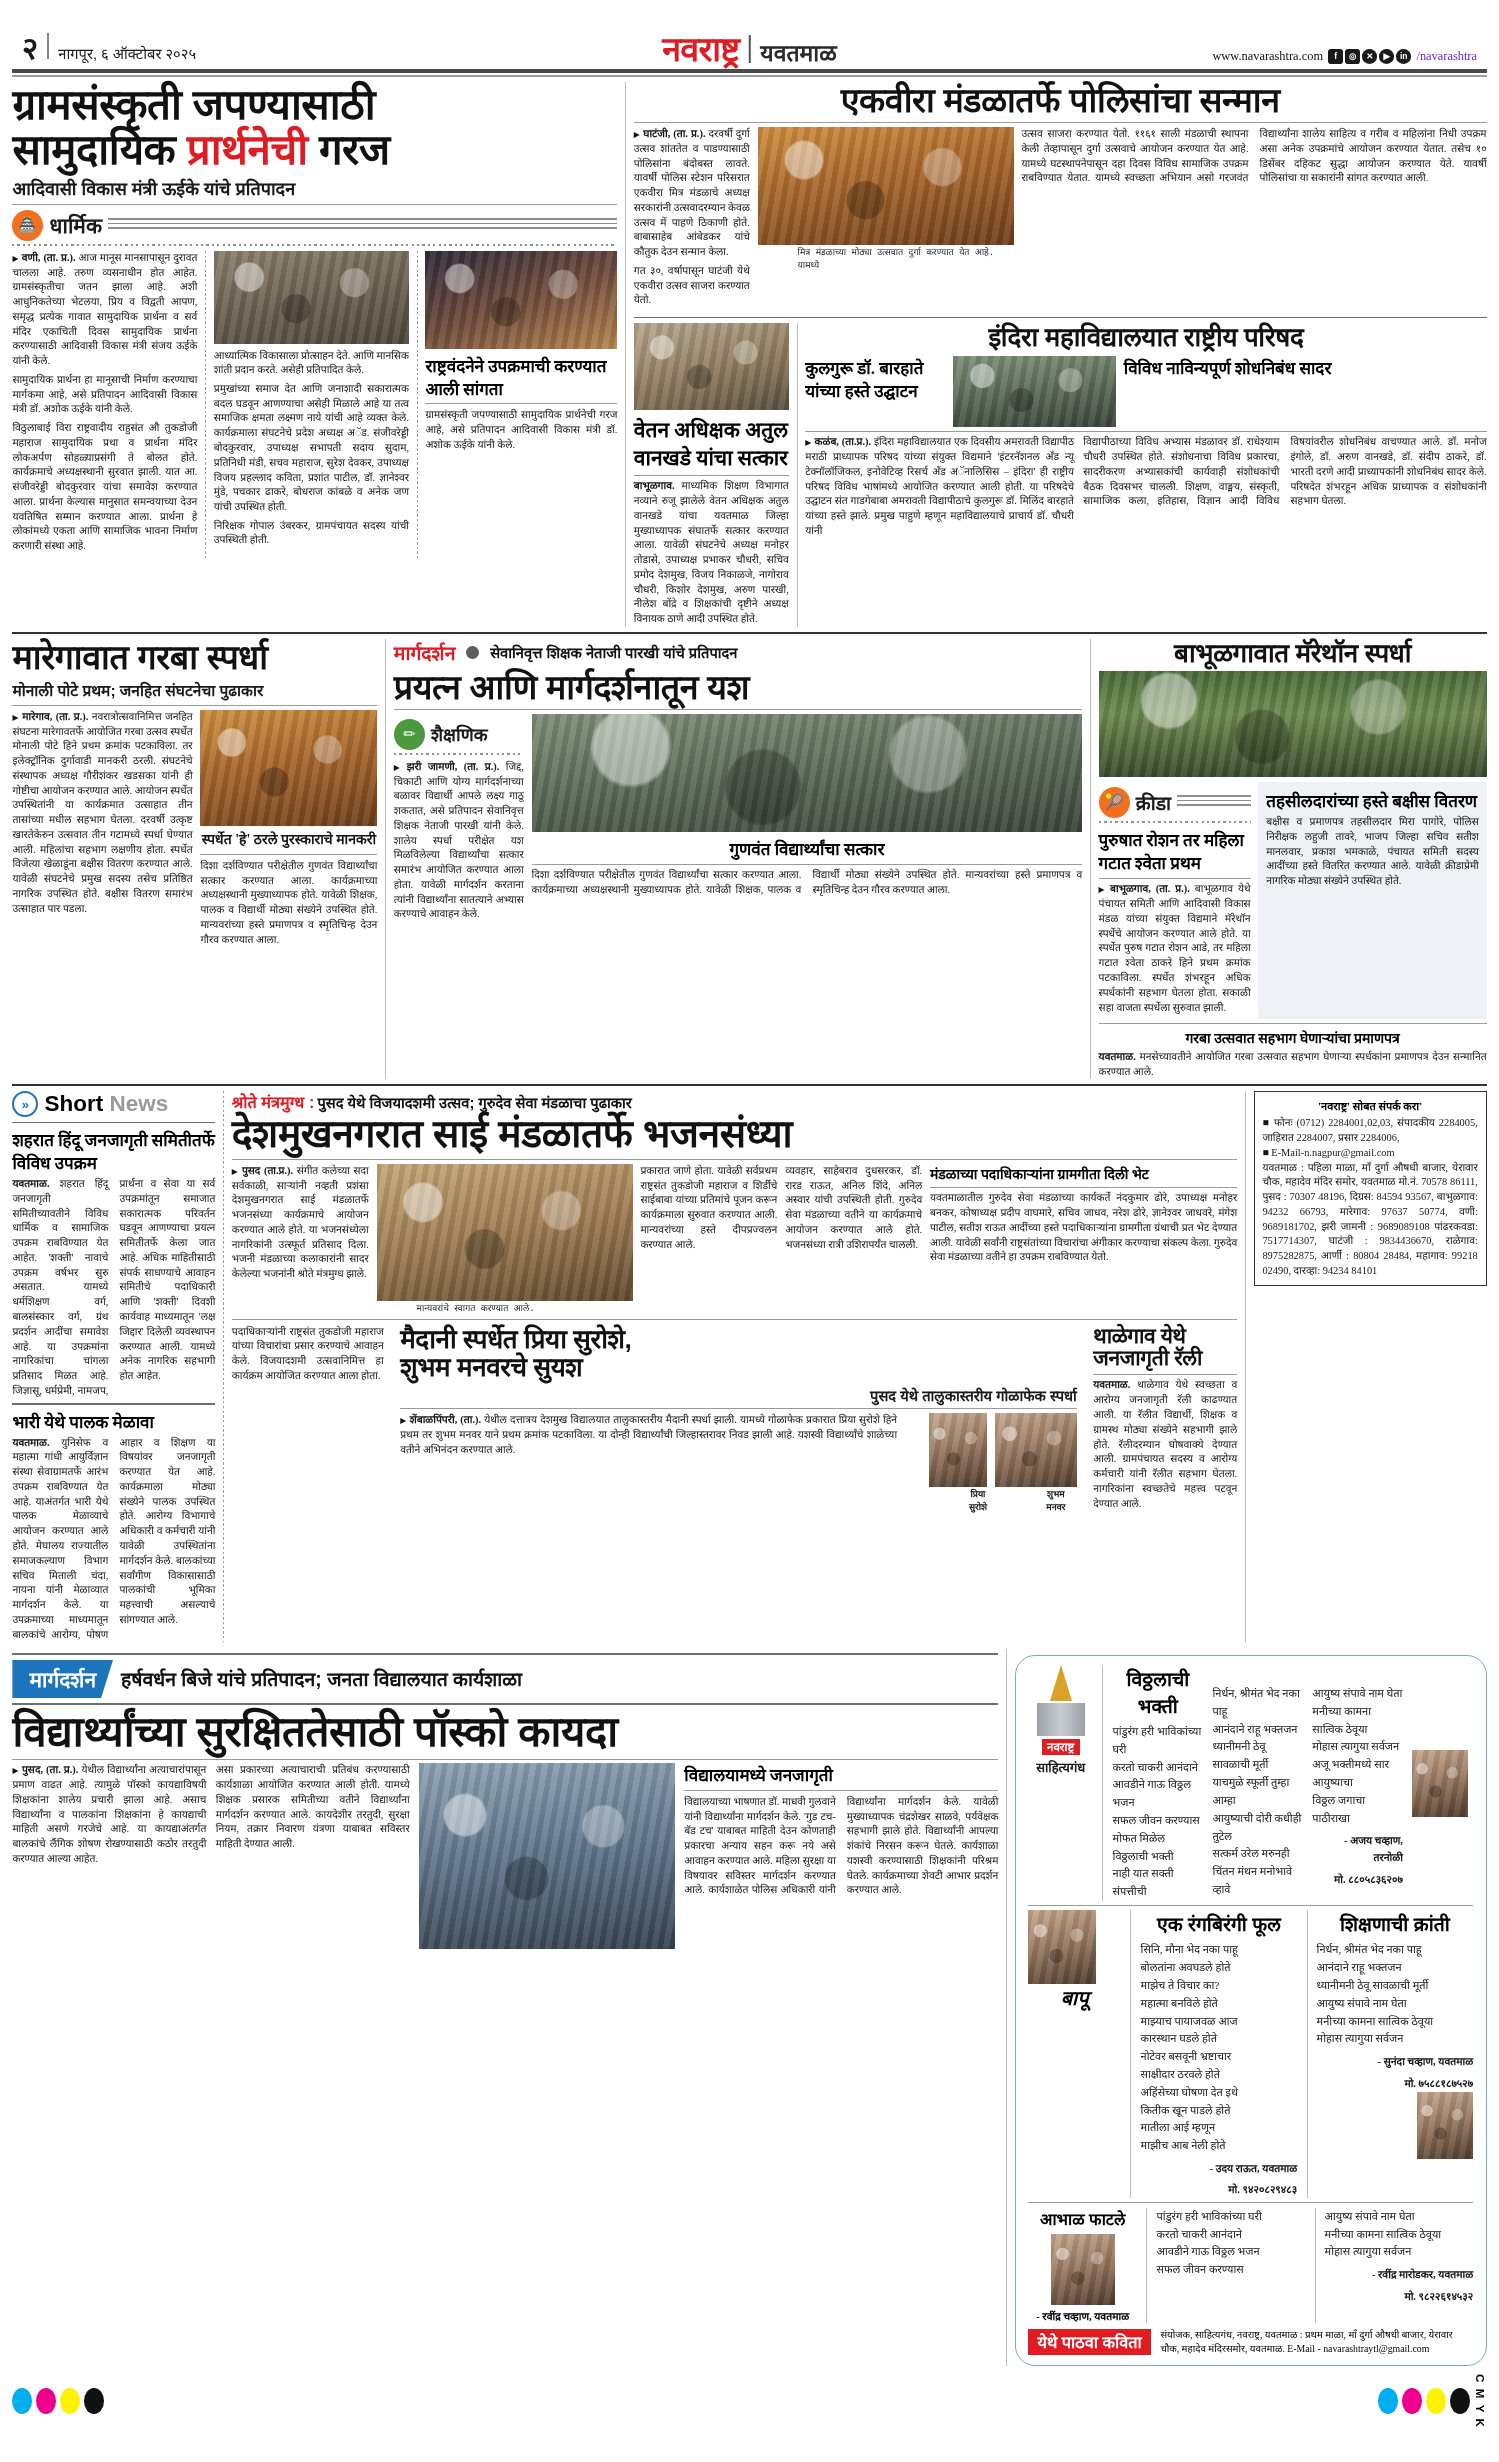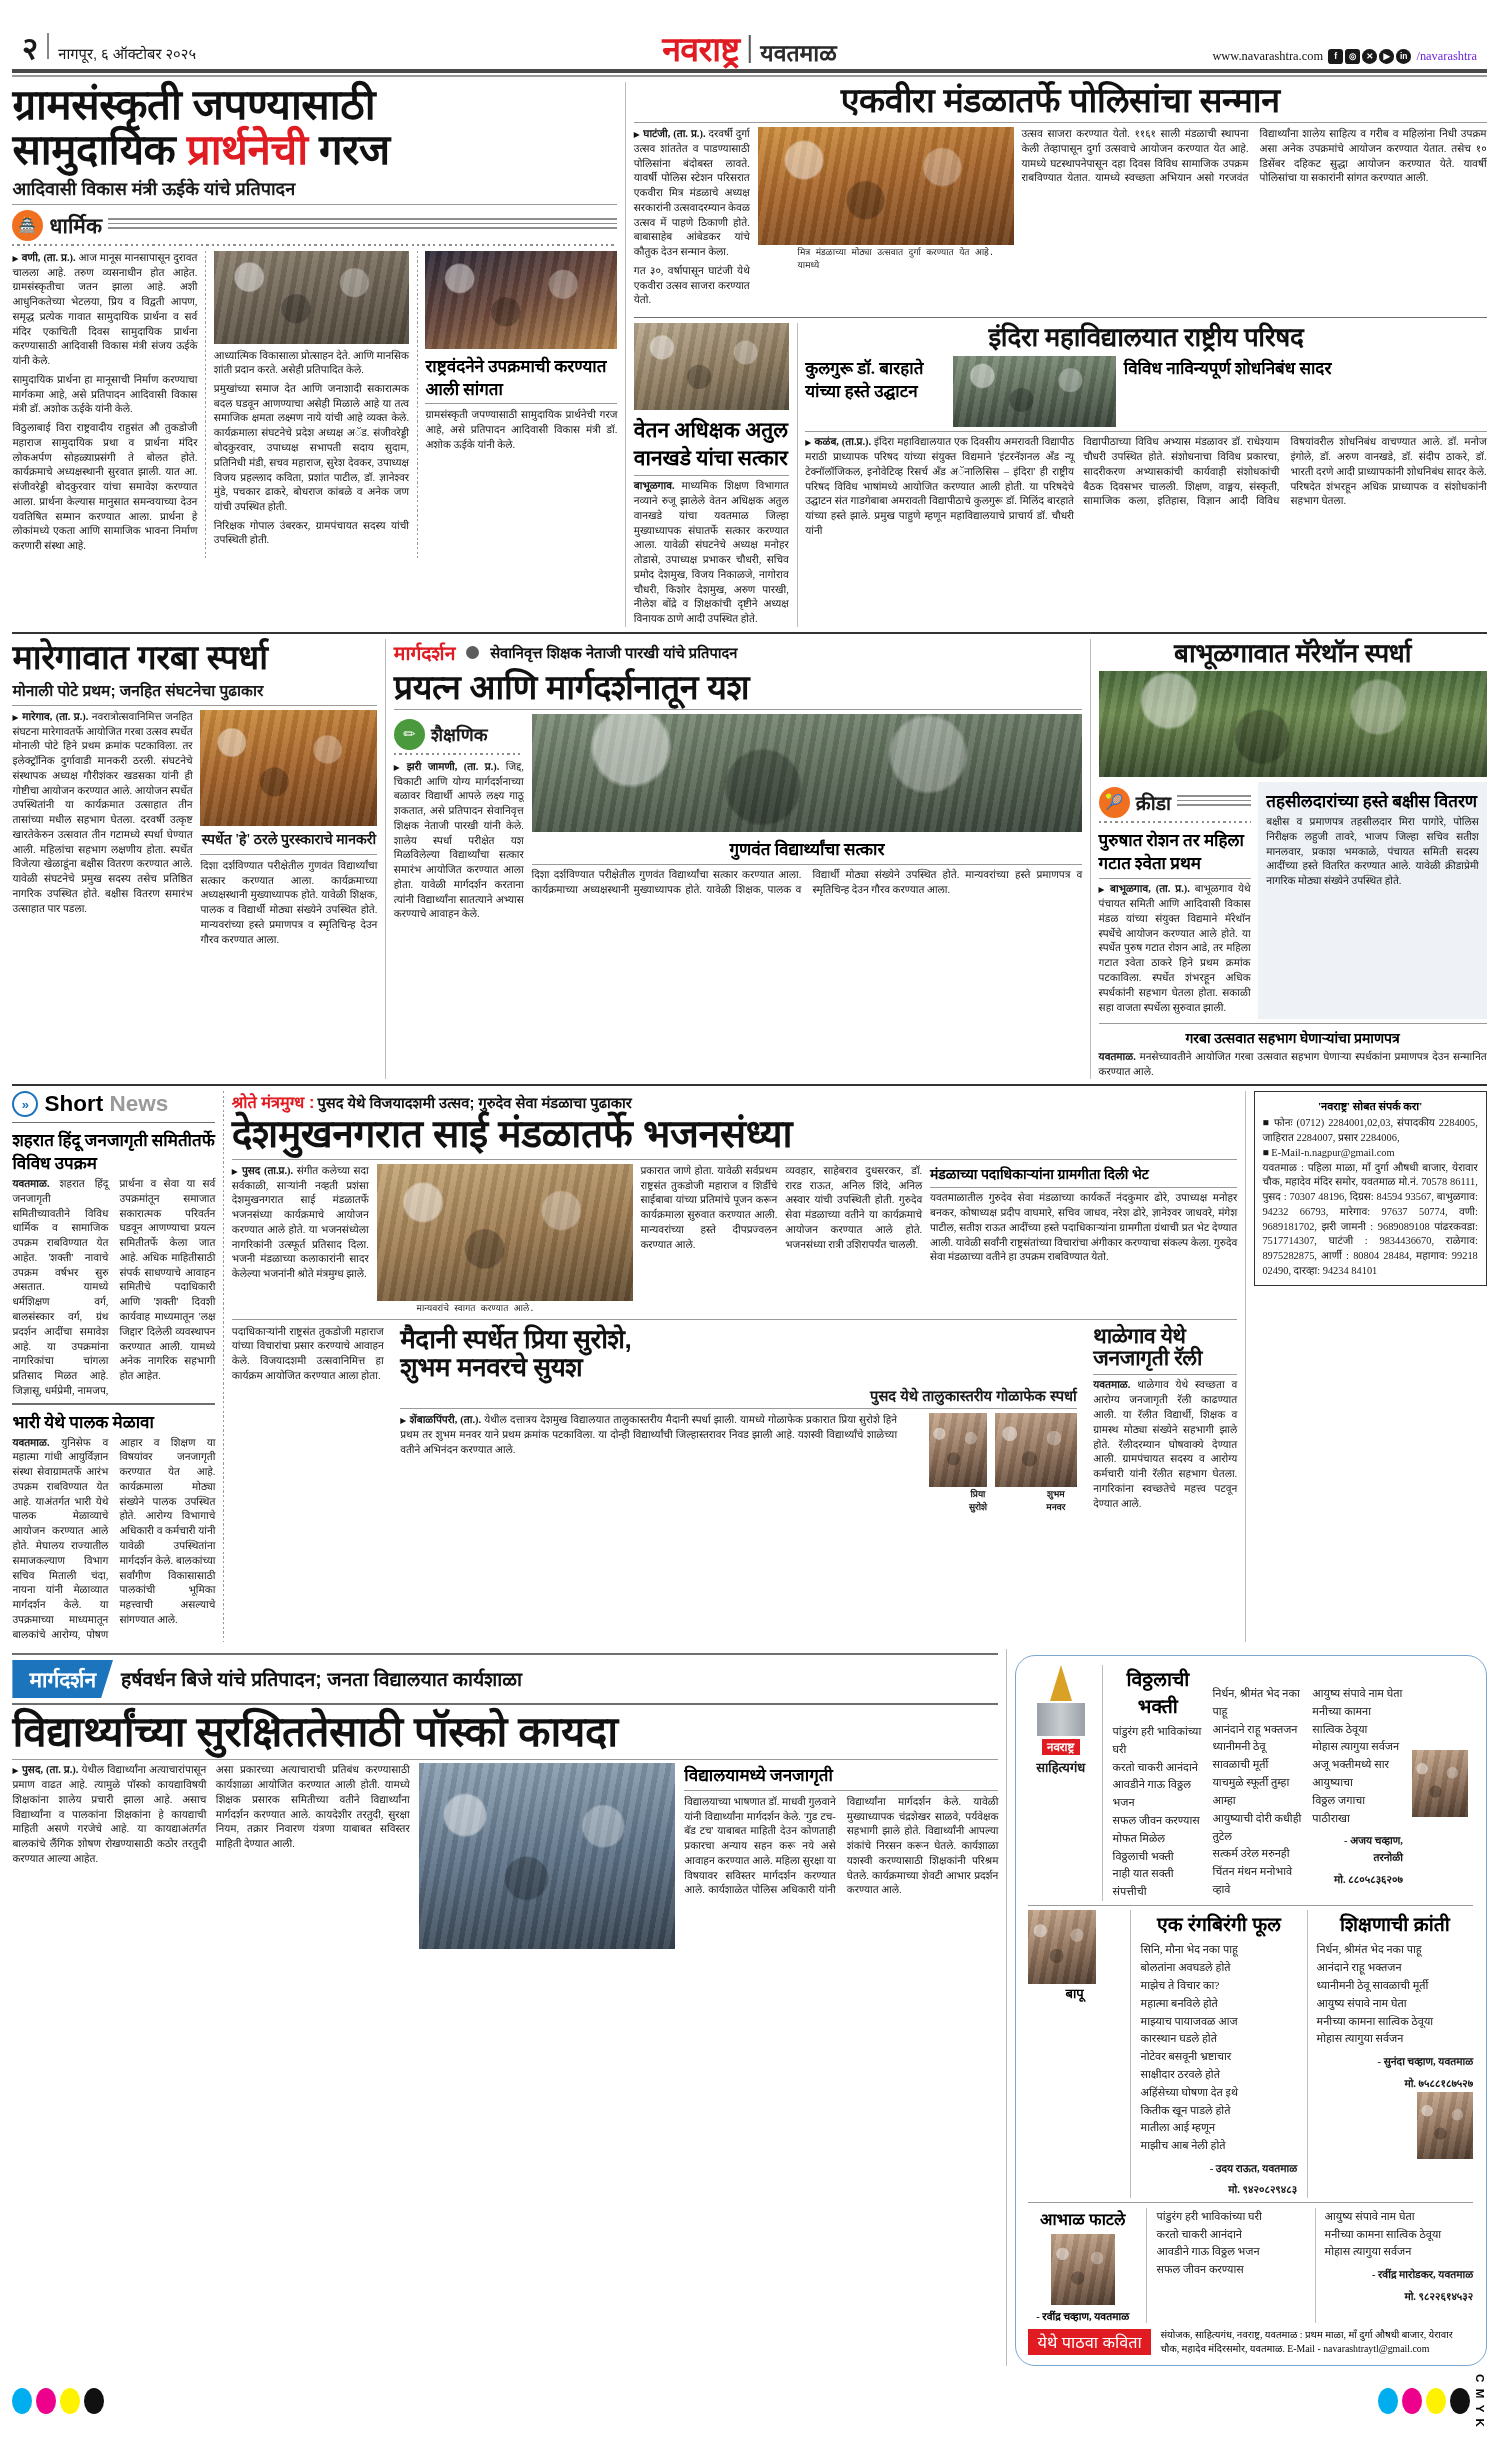--- a/index.html
+++ b/index.html
@@ -103,21 +103,21 @@
   .sb-circle { width: 31px; height: 31px; border-radius: 50%; flex:0 0 31px;
                display:flex; align-items:center; justify-content:center; color:#fff; font-size:14.7px; }
   .sb-orange { background:#f07020; }
   .sb-green  { background:#4a9a3d; }
   .sb-label { font-family:"Liberation Sans",sans-serif; font-weight:900; font-size:21px; color:#1a1a1a; }
   .sb-lines { flex:1; height:14px;
      background: repeating-linear-gradient(to bottom,#8e8e8e 0 1.6px,transparent 1.6px 4.7px); }
   .dotrule { height:2.3px; margin:3.1px 0 4.7px;
      background: repeating-linear-gradient(to right,#8e8e8e 0 2.3px,transparent 2.3px 5.4px); }
   .tag-red { background:#e01b22; color:#fff; font-family:"Liberation Sans",sans-serif;
-             font-weight:400; font-size:16.3px; padding:2.3px 9.3px; }
+             font-weight:700; font-size:16.3px; padding:2.3px 9.3px; }
   .tag-blue { background:#1c74bd; color:#fff; font-family:"Liberation Sans",sans-serif;
              font-weight:900; font-size:21px; padding:5.4px 17px;
              clip-path: polygon(0 0, 100% 0, 88% 100%, 0 100%); }
   .tag-white-red { color:#e01b22; font-family:"Liberation Sans",sans-serif; font-weight:900; font-size:19.4px; }
   .bullet-dot { width:13px; height:13px; border-radius:50%; background:#5d5d5d; display:inline-block;
                 margin:0 6.2px; vertical-align:middle; }
 
   .short-news-hd { display:flex; align-items:center; gap:6.2px; }
   .sn-icon { width:26px; height:26px; border-radius:50%; border:2.3px solid #1c74bd;
              color:#1c74bd; display:flex; align-items:center; justify-content:center;
@@ -574,21 +574,21 @@
             <div style="flex:0 0 61px;">
               <div class="photo p-portrait mug" style="margin-top:85px;"></div>
             </div>
           </div>
 
           <div class="hr-t"></div>
 
           <div class="row mt6" style="gap:9.3px;">
             <div style="flex:0 0 93px;">
               <div class="photo p-portrait" style="height:74px;width:68px;"></div>
-              <div class="poem-title" style="font-size:13px;">बापू</div>
+              <div class="poem-title" style="font-size:20px;font-style:italic;">बापू</div>
             </div>
             <div class="vline"></div>
             <div style="flex:1;">
               <div class="poem-title">एक रंगबिरंगी फूल</div>
               <div class="poem">
                 <div>सिनि, मौना भेद नका पाहू</div>
                 <div>बोलतांना अवघडले होते</div>
                 <div>माझेच ते विचार का?</div>
                 <div>महात्मा बनविले होते</div>
                 <div>माझ्याच पायाजवळ आज</div>

